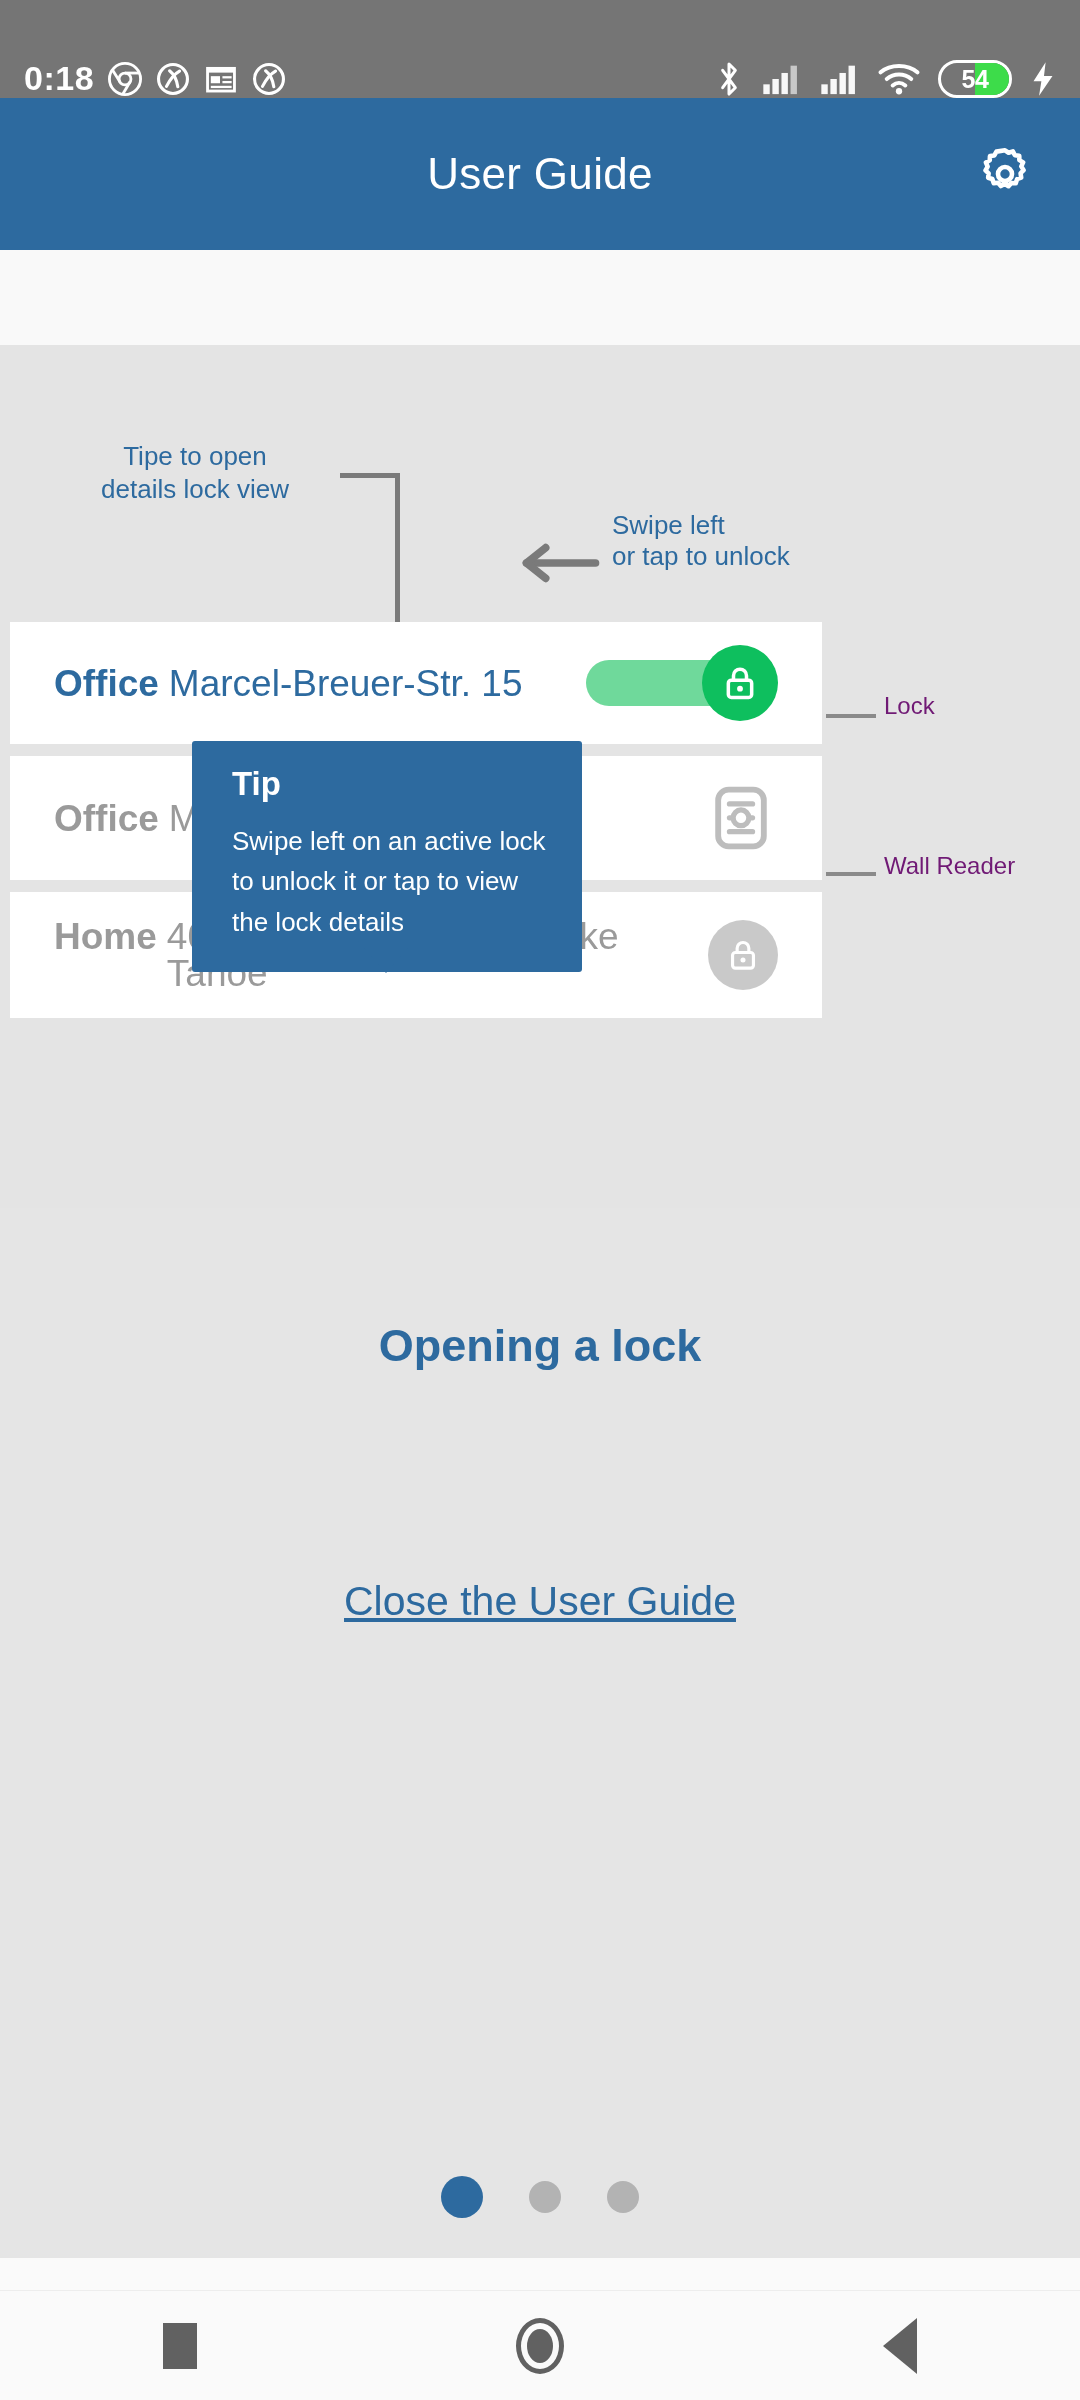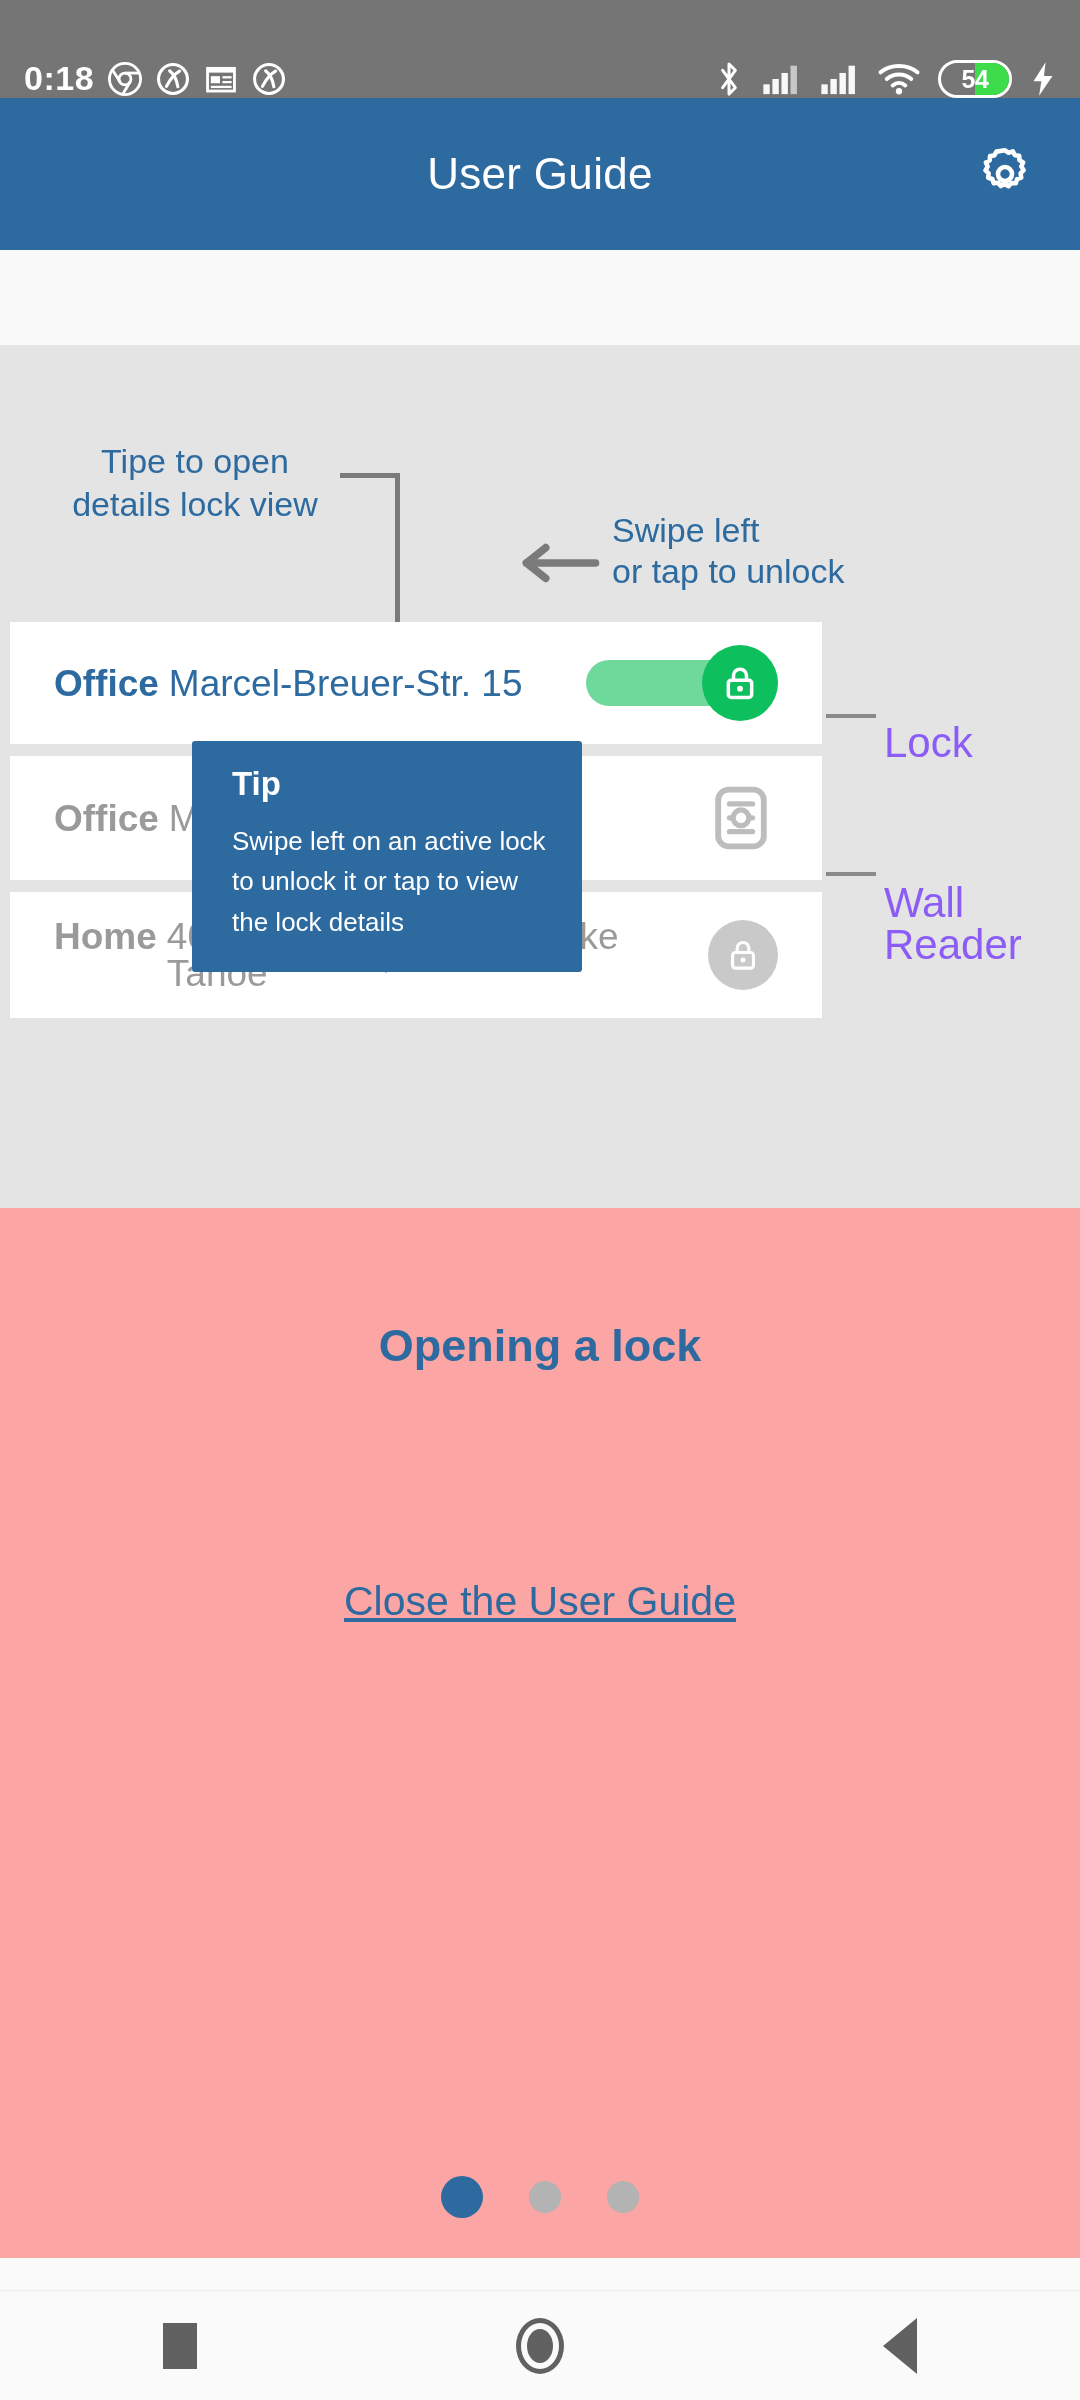--- a/index.html
+++ b/index.html
@@ -41,21 +41,21 @@
     background:#F9F9F9;
   }
 
   
   .illus{
     position:absolute; top:345px; left:0; width:1080px; height:863px;
     background:#E4E4E4;
   }
 
   .anno{
-    position:absolute; color:#2D6A9F; font-size:34px; line-height:1.25;
+    position:absolute; color:#2D6A9F; font-size:26px; line-height:1.25;
   }
   .anno-tap{ left:30px; top:95px; width:330px; text-align:center; }
   .anno-swipe{ left:612px; top:165px; line-height:1.2; }
 
   
   .elbow{
     position:absolute; left:340px; top:128px; width:60px; height:150px;
     border-top:5px solid #7A7A7A; border-right:5px solid #7A7A7A;
   }
   .elbow-stem{
@@ -99,21 +99,21 @@
     width:70px; height:70px; border-radius:50%; background:#C9C9C9;
     display:flex; align-items:center; justify-content:center;
   }
 
   
   .lead{ position:absolute; height:4px; background:#8A8A8A; }
   .lead-lock{ left:826px; top:714px; width:50px; }
   .lead-wall{ left:826px; top:872px; width:50px; }
 
   .side-label{
-    position:absolute; color:#8b5cf6; font-size:42px; line-height:1;margin-top:28px;
+    position:absolute; color:#701a75; font-size:24px; line-height:1;
   }
   .label-lock{ left:884px; top:694px; }
   .label-wall{ left:884px; top:854px; }
 
   
   .tip{
     position:absolute; left:192px; top:741px; width:390px;
     background:#2D6A9F; border-radius:3px; padding:24px 30px 30px 40px;
     color:#FFFFFF; z-index:6;
   }
@@ -121,21 +121,21 @@
   .tip-body{ font-size:26px; line-height:1.55; font-weight:400; }
   .tip-tail{
     position:absolute; left:358px; top:941px; width:0; height:0;
     border-left:28px solid transparent; border-right:28px solid transparent;
     border-top:32px solid #2D6A9F; z-index:6;
   }
 
   
   .lower{
     position:absolute; top:1208px; left:0; width:1080px; height:1050px;
-    background:#fca5a5;
+    background:#e5e5e5;
   }
   .lower-head{
     position:absolute; top:112px; left:0; width:1080px; text-align:center;
     color:#2D6A9F; font-size:45px; font-weight:bold;
   }
   .lower-body{
     position:absolute; top:206px; left:42px; width:1000px;
     color:#2D6A9F; font-size:41px; line-height:1.45; font-weight:400;
   }
   .lower-link{

